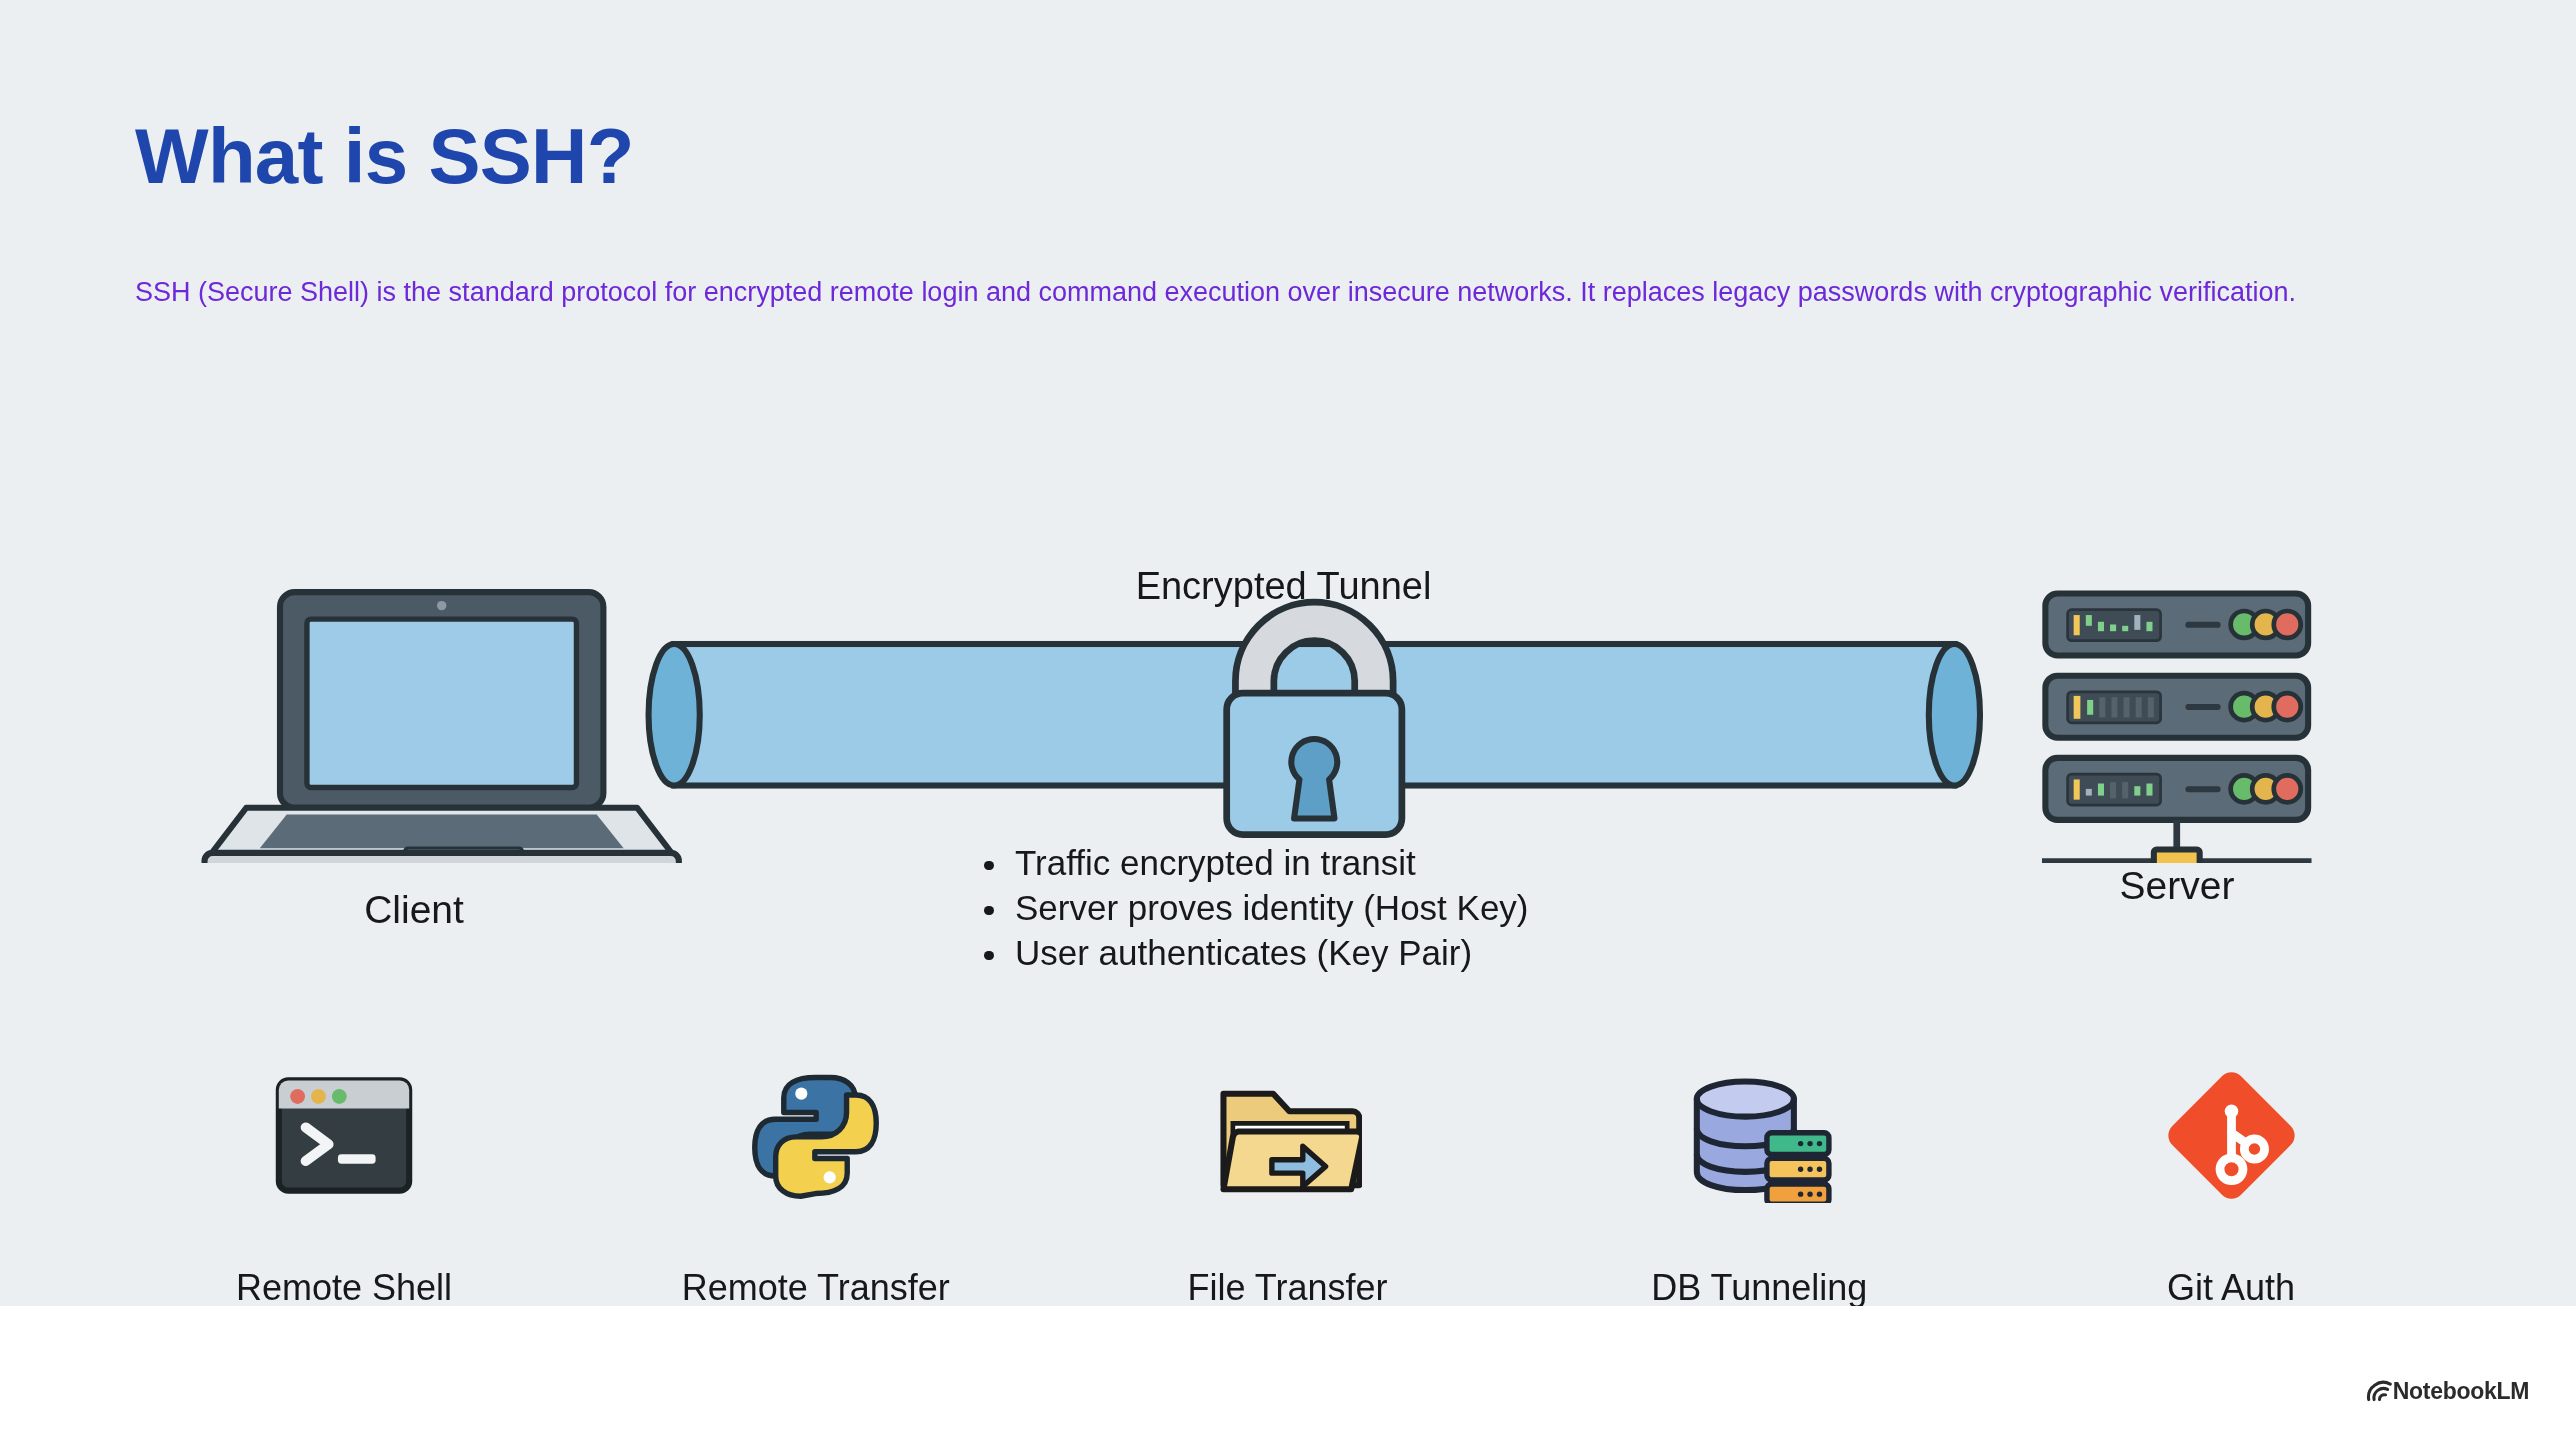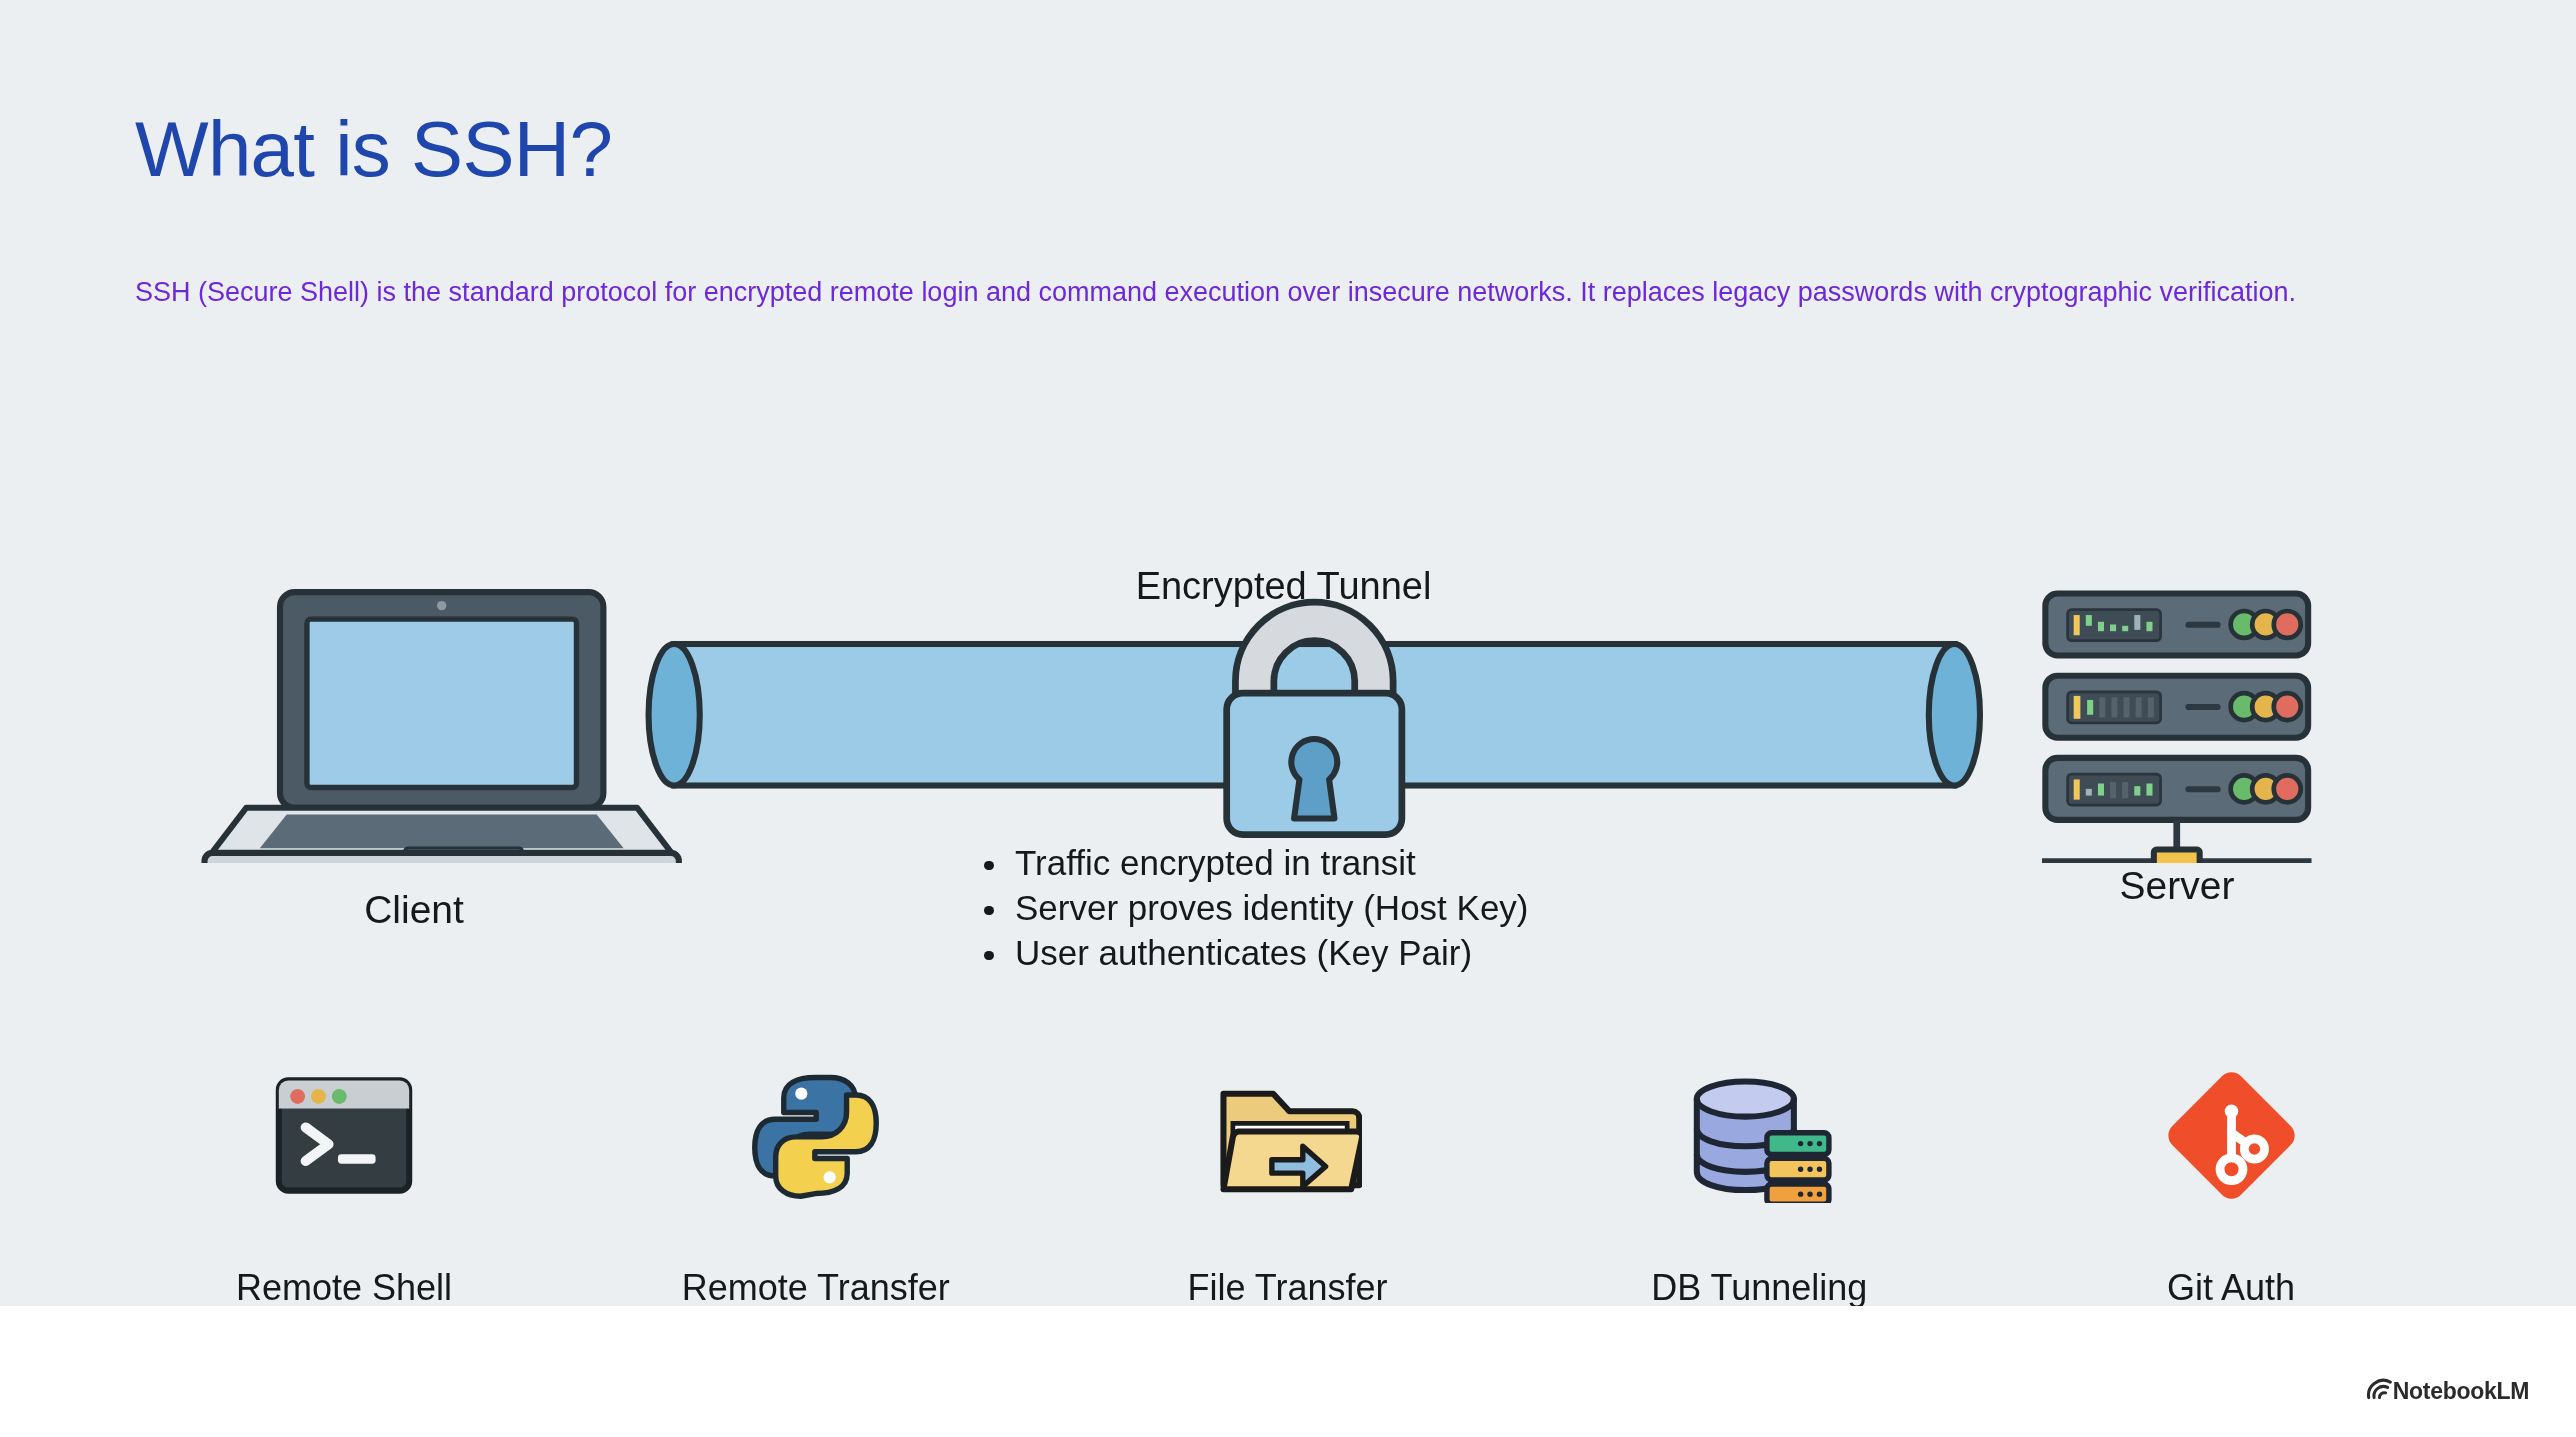--- a/index.html
+++ b/index.html
@@ -13,22 +13,22 @@
     position:absolute;left:0;top:0;width:2576px;height:1306px;
     background:#eceff1;
   }
   .footer-band{
     position:absolute;left:0;top:1306px;width:2576px;height:132px;
     background:#ffffff;
   }
 
   
   .title{
-    position:absolute;left:135px;top:109px;
-    font-size:78px;font-weight:normal;letter-spacing:-0.7px;
+    position:absolute;left:135px;top:116px;
+    font-size:78px;font-weight:bold;letter-spacing:-0.7px;
     color:#1f46ad;line-height:1.05;white-space:nowrap;
   }
   .subtitle{
     position:absolute;left:135px;top:274px;width:2244px;
     font-size:27px;color:#6d28d9;line-height:1.34;
   }
 
   
   .tunnel-label{
     position:absolute;left:950px;top:565px;width:667px;text-align:center;
@@ -65,21 +65,21 @@
   .feature .glyph{
     height:155px;display:flex;align-items:center;justify-content:center;
   }
   .feature .flabel{
     margin-top:17.5px;font-size:36px;color:#16181a;white-space:nowrap;
   }
 
   
   .watermark{
     position:absolute;right:47px;top:1378px;
-    display:flex;align-items:flex-start;gap:0;
+    display:flex;align-items:flex-end;gap:0;
   }
   .watermark .wm-text{
     font-size:23px;font-weight:bold;color:#2b2b2b;letter-spacing:-0.3px;
   }
 </style>
 </head>
 <body>
 
 <div class="slide">
 

